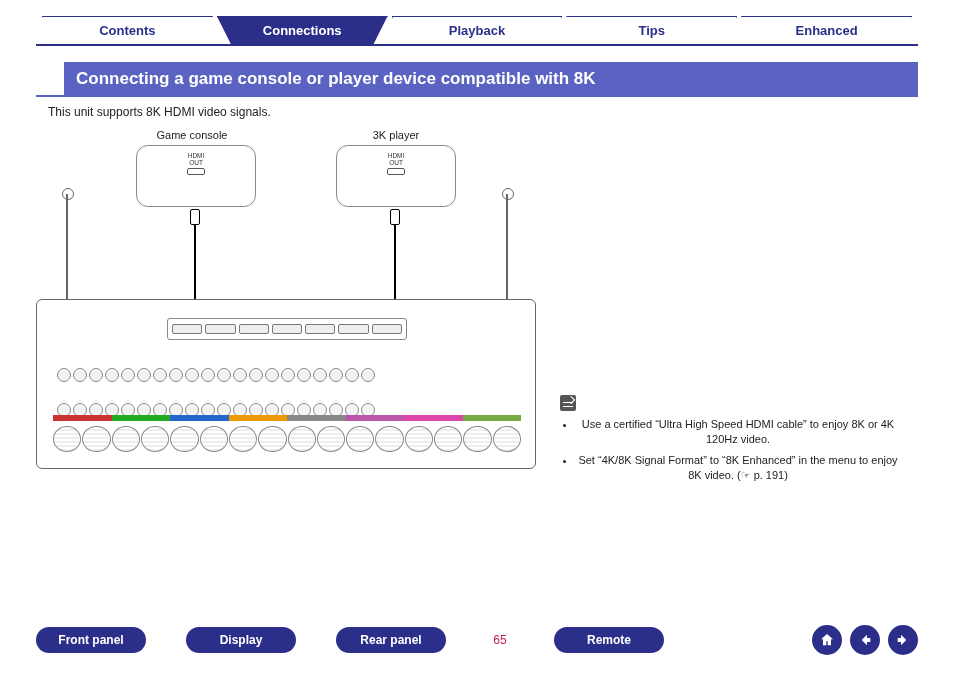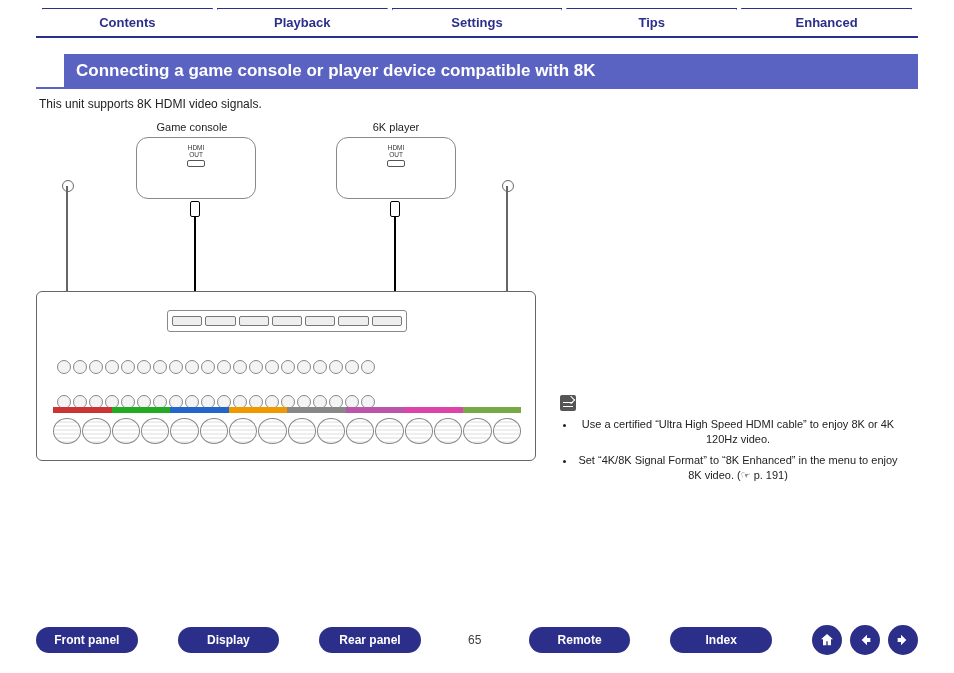--- a/index.html
+++ b/index.html
@@ -16,21 +16,21 @@
     font-family:Arial,Helvetica,sans-serif;
     color:var(--text);
     font-size:13px;
   }
   .page{
     width:954px;
     height:673px;
     margin:0 auto;
     background:var(--page-bg);
     position:relative;
-    padding:4px 36px 0 36px;
+    padding:12px 36px 0 36px;
   }
 
   
   .tabrow{
     display:flex;
     gap:4px;
     border-bottom:2px solid var(--blue);
     padding:0 6px;
     height:34px;
     align-items:flex-end;
@@ -63,21 +63,21 @@
     font-weight:bold;
     font-size:17px;
     padding:7px 12px;
     border-right:1px solid var(--blue-bar);
     margin-left:28px;
   }
   .heading-line{
     height:2px;background:var(--blue-bar);margin-top:-1px;
   }
   .subtitle{
-    margin:8px 2px 10px 3px;
+    margin:8px 2px 10px 12px;
     font-size:12px;
   }
 
   
   .diagram-wrap{
     position:relative;
     width:500px;
     height:360px;
   }
   .dev-label{
@@ -184,49 +184,49 @@
     background:var(--blue);
     color:#fff;
     font-weight:bold;
     font-size:12px;
     padding:6px 0;
     width:110px;
     text-align:center;
     border-radius:14px;
     cursor:pointer;
   }
-  .page-num{font-size:12px;color:#404040;min-width:28px;text-align:center;}
+  .page-num{font-size:12px;color:#be185d;min-width:28px;text-align:center;}
   .nav-icons{margin-left:auto;display:flex;gap:8px;align-items:center;}
   .circ{
     width:30px;height:30px;border-radius:50%;background:var(--blue);
     display:flex;align-items:center;justify-content:center;color:#fff;cursor:pointer;
   }
   .circ svg{width:16px;height:16px;fill:#fff;}
 </style>
 </head>
 <body>
 
 <div class="page">
 
   <div class="tabrow">
     <div class="tab">Contents</div>
+    <div class="tab active">Connections</div>
     <div class="tab">Playback</div>
-    <div class="tab">Settings</div>
     <div class="tab">Tips</div>
     <div class="tab">Enhanced</div>
   </div>
 
   <div class="heading">Connecting a game console or player device compatible with 8K</div>
   <div class="heading-line"></div>
   <div class="subtitle">This unit supports 8K HDMI video signals.</div>
 
   <div class="diagram-wrap">
 
     <div class="dev-label" style="left:96px;top:0;">Game console</div>
-    <div class="dev-label" style="left:300px;top:0;">6K player</div>
+    <div class="dev-label" style="left:300px;top:0;">3K player</div>
 
     <div class="dev-box" style="left:100px;top:16px;">
       <span>HDMI</span><br>
       <span>OUT</span>
       <div class="hdmi-port"></div>
     </div>
     <div class="dev-box" style="left:300px;top:16px;">
       <span>HDMI</span><br>
       <span>OUT</span>
       <div class="hdmi-port"></div>
@@ -340,21 +340,20 @@
       <li>Set “4K/8K Signal Format” to “8K Enhanced” in the menu to enjoy 8K video.  (☞ p. 191)</li>
     </ul>
   </div>
 
   <div class="bottom">
     <div class="pill">Front panel</div>
     <div class="pill">Display</div>
     <div class="pill">Rear panel</div>
     <div class="page-num">65</div>
     <div class="pill">Remote</div>
-    <div class="pill">Index</div>
 
     <div class="nav-icons">
       <div class="circ">
         <svg viewBox="0 0 24 24">
             <path d="M12 3l9 8h-3v9h-5v-6H11v6H6v-9H3z"></path>
           </svg>
       </div>
       <div class="circ">
         <svg viewBox="0 0 24 24">
             <path d="M15 4l-8 8 8 8v-5h5v-6h-5z"></path>

